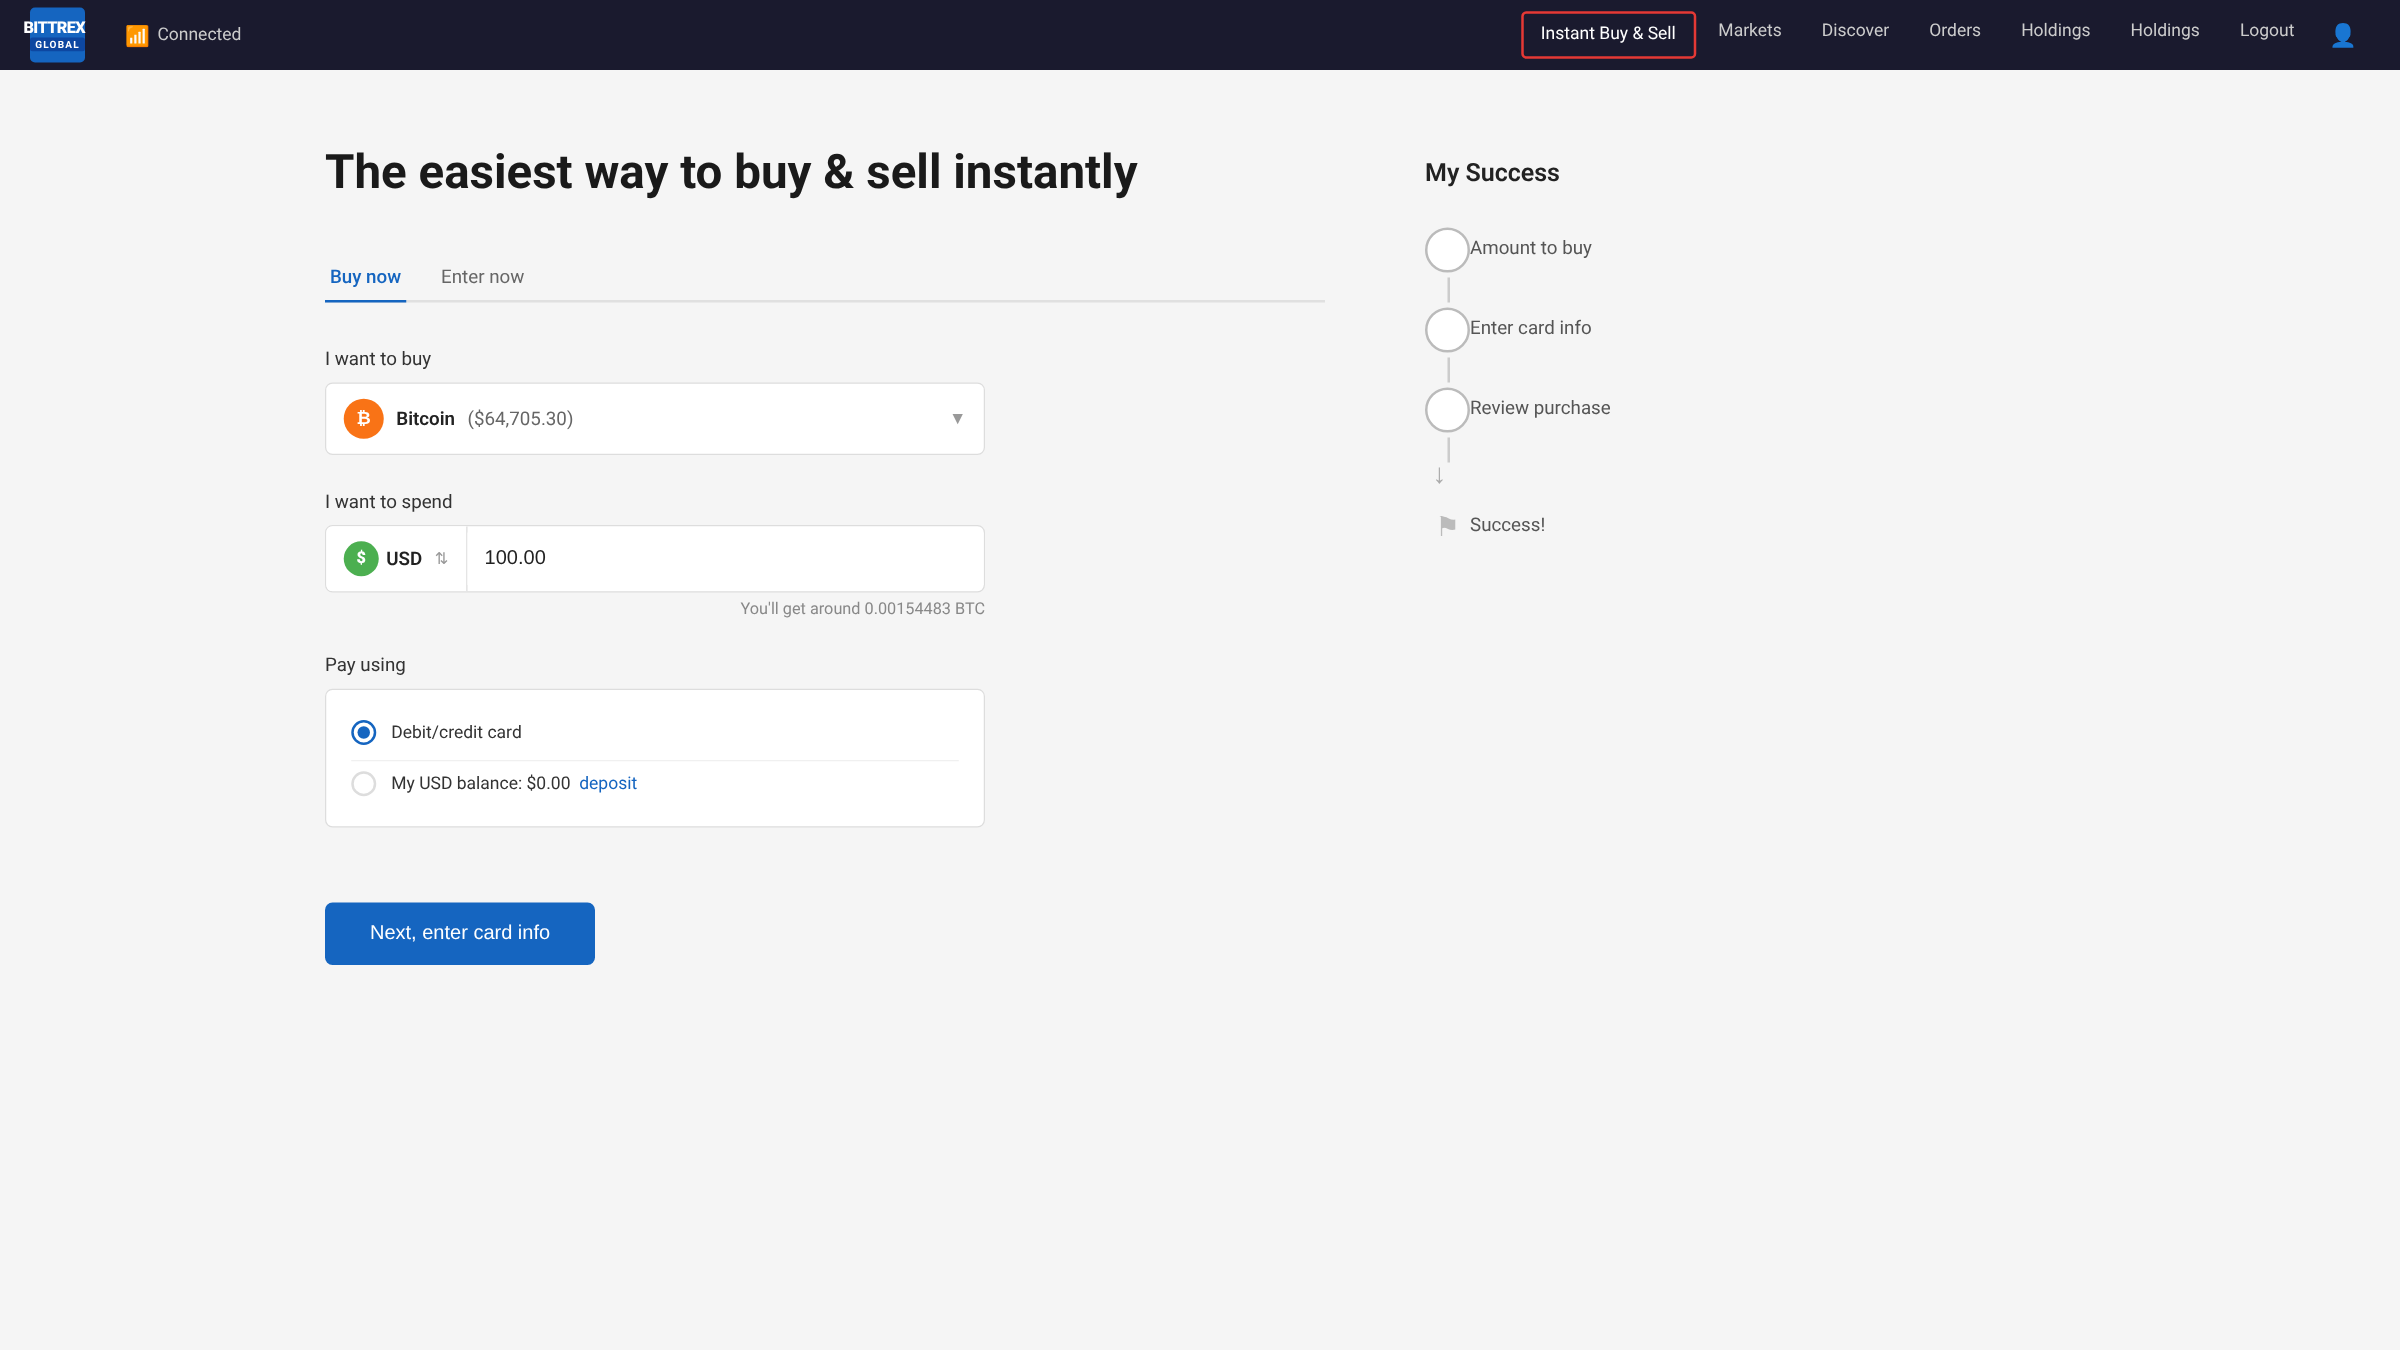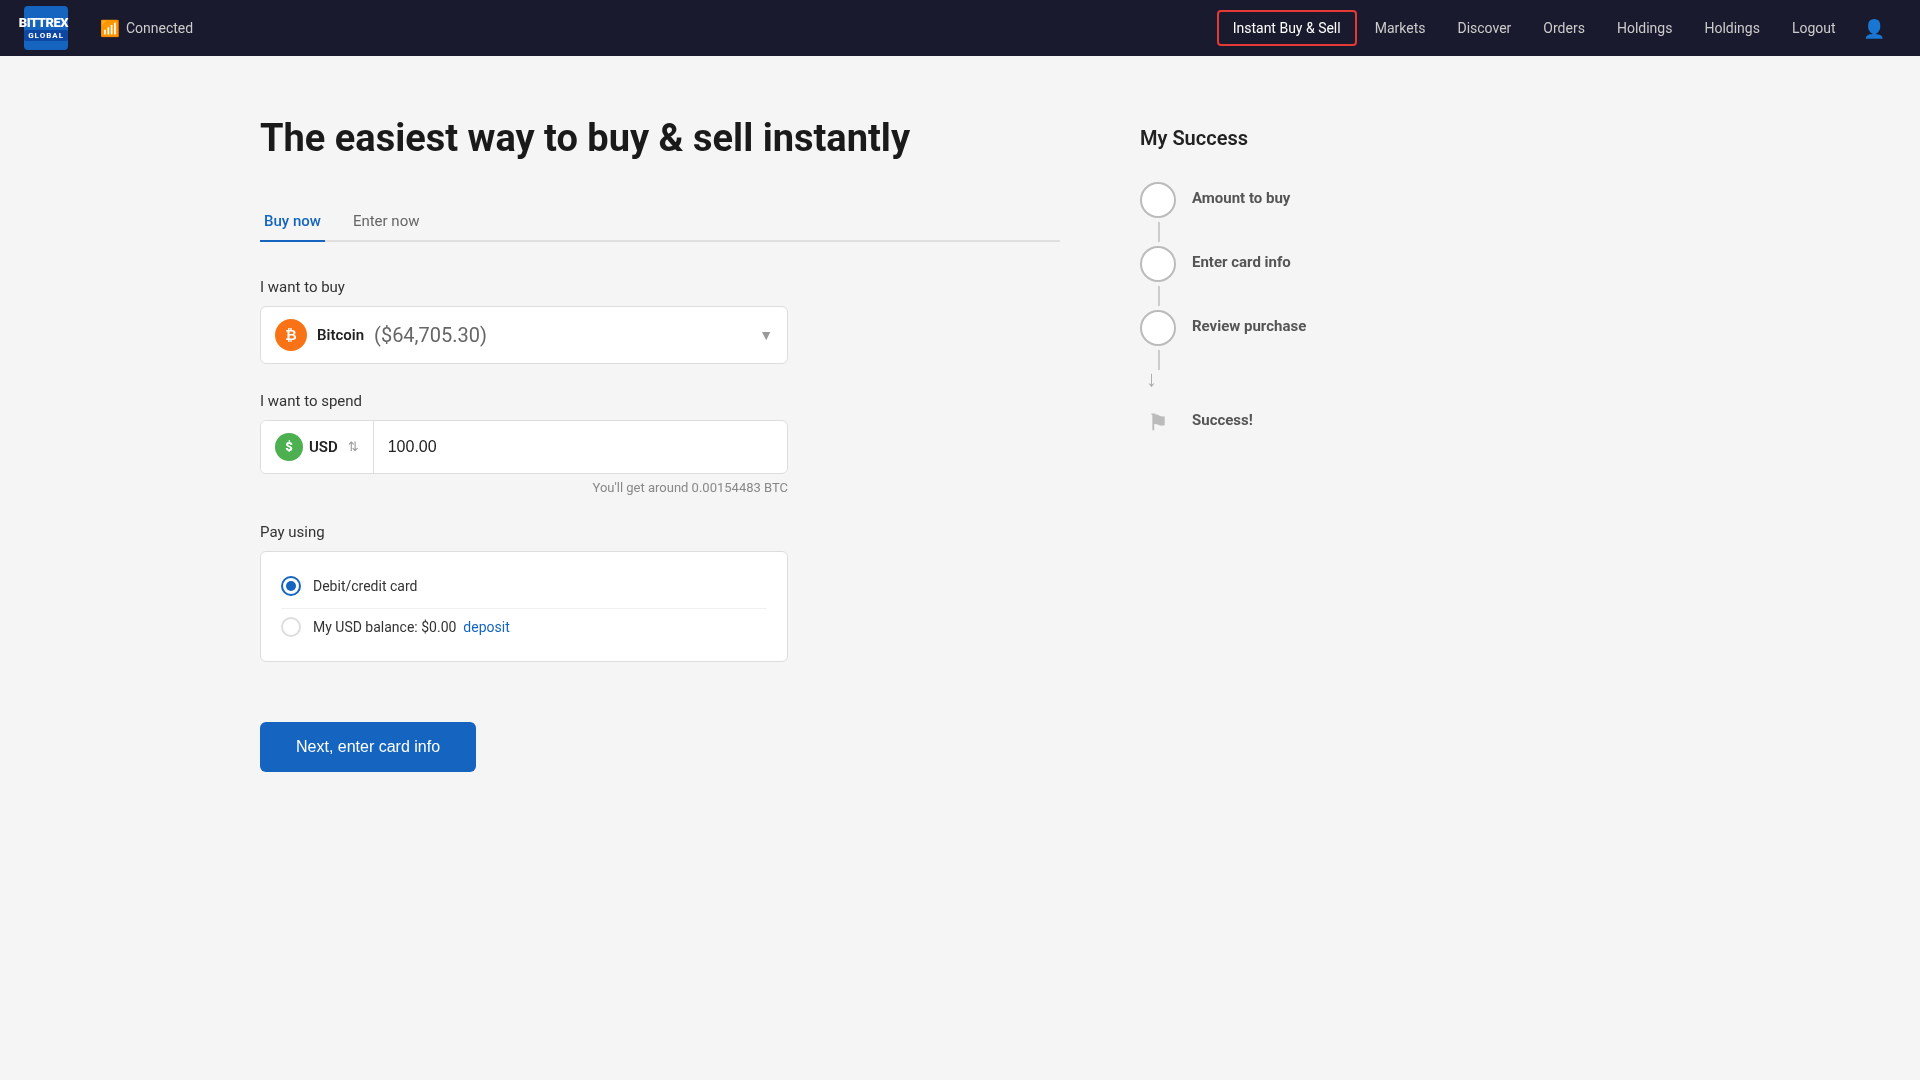--- a/index.html
+++ b/index.html
@@ -39,21 +39,20 @@
       display: flex;
       align-items: center;
       gap: 6px;
       color: #ccc;
       font-size: 14px;
       margin-right: auto;
     }
     .wifi-icon { color: #4caf50; font-size: 16px; }
     .nav-links {
       display: flex;
-      align-items: center;
       gap: 4px;
     }
     .nav-link {
       color: #ccc;
       text-decoration: none;
       padding: 8px 14px;
       font-size: 14px;
       border-radius: 4px;
       cursor: pointer;
       white-space: nowrap;
@@ -131,21 +130,21 @@
       border-radius: 50%;
       background: #f97316;
       display: flex;
       align-items: center;
       justify-content: center;
       color: #fff;
       font-weight: 900;
       font-size: 14px;
     }
     .coin-name { font-weight: 600; font-size: 15px; color: #222; }
-    .coin-price { color: #666; font-size: 20px; }
+    .coin-price { color: #666; font-size: 15px; }
     .chevron-down { color: #999; font-size: 14px; }
 
     
     .spend-box {
       display: flex;
       align-items: center;
       border: 1px solid #ddd;
       border-radius: 6px;
       background: #fff;
       max-width: 528px;
@@ -246,24 +245,22 @@
     .progress-title {
       font-size: 20px;
       font-weight: 600;
       color: #222;
       margin-bottom: 32px;
     }
     .progress-list { list-style: none; }
     .progress-item {
       display: flex;
       align-items: flex-start;
-      gap: 16px;
       margin-bottom: 28px;
       position: relative;
-      font-weight: bold;
     }
     .progress-item:not(:last-child)::after {
       content: '';
       position: absolute;
       left: 18px;
       top: 40px;
       width: 2px;
       height: 20px;
       background: #ccc;
     }

